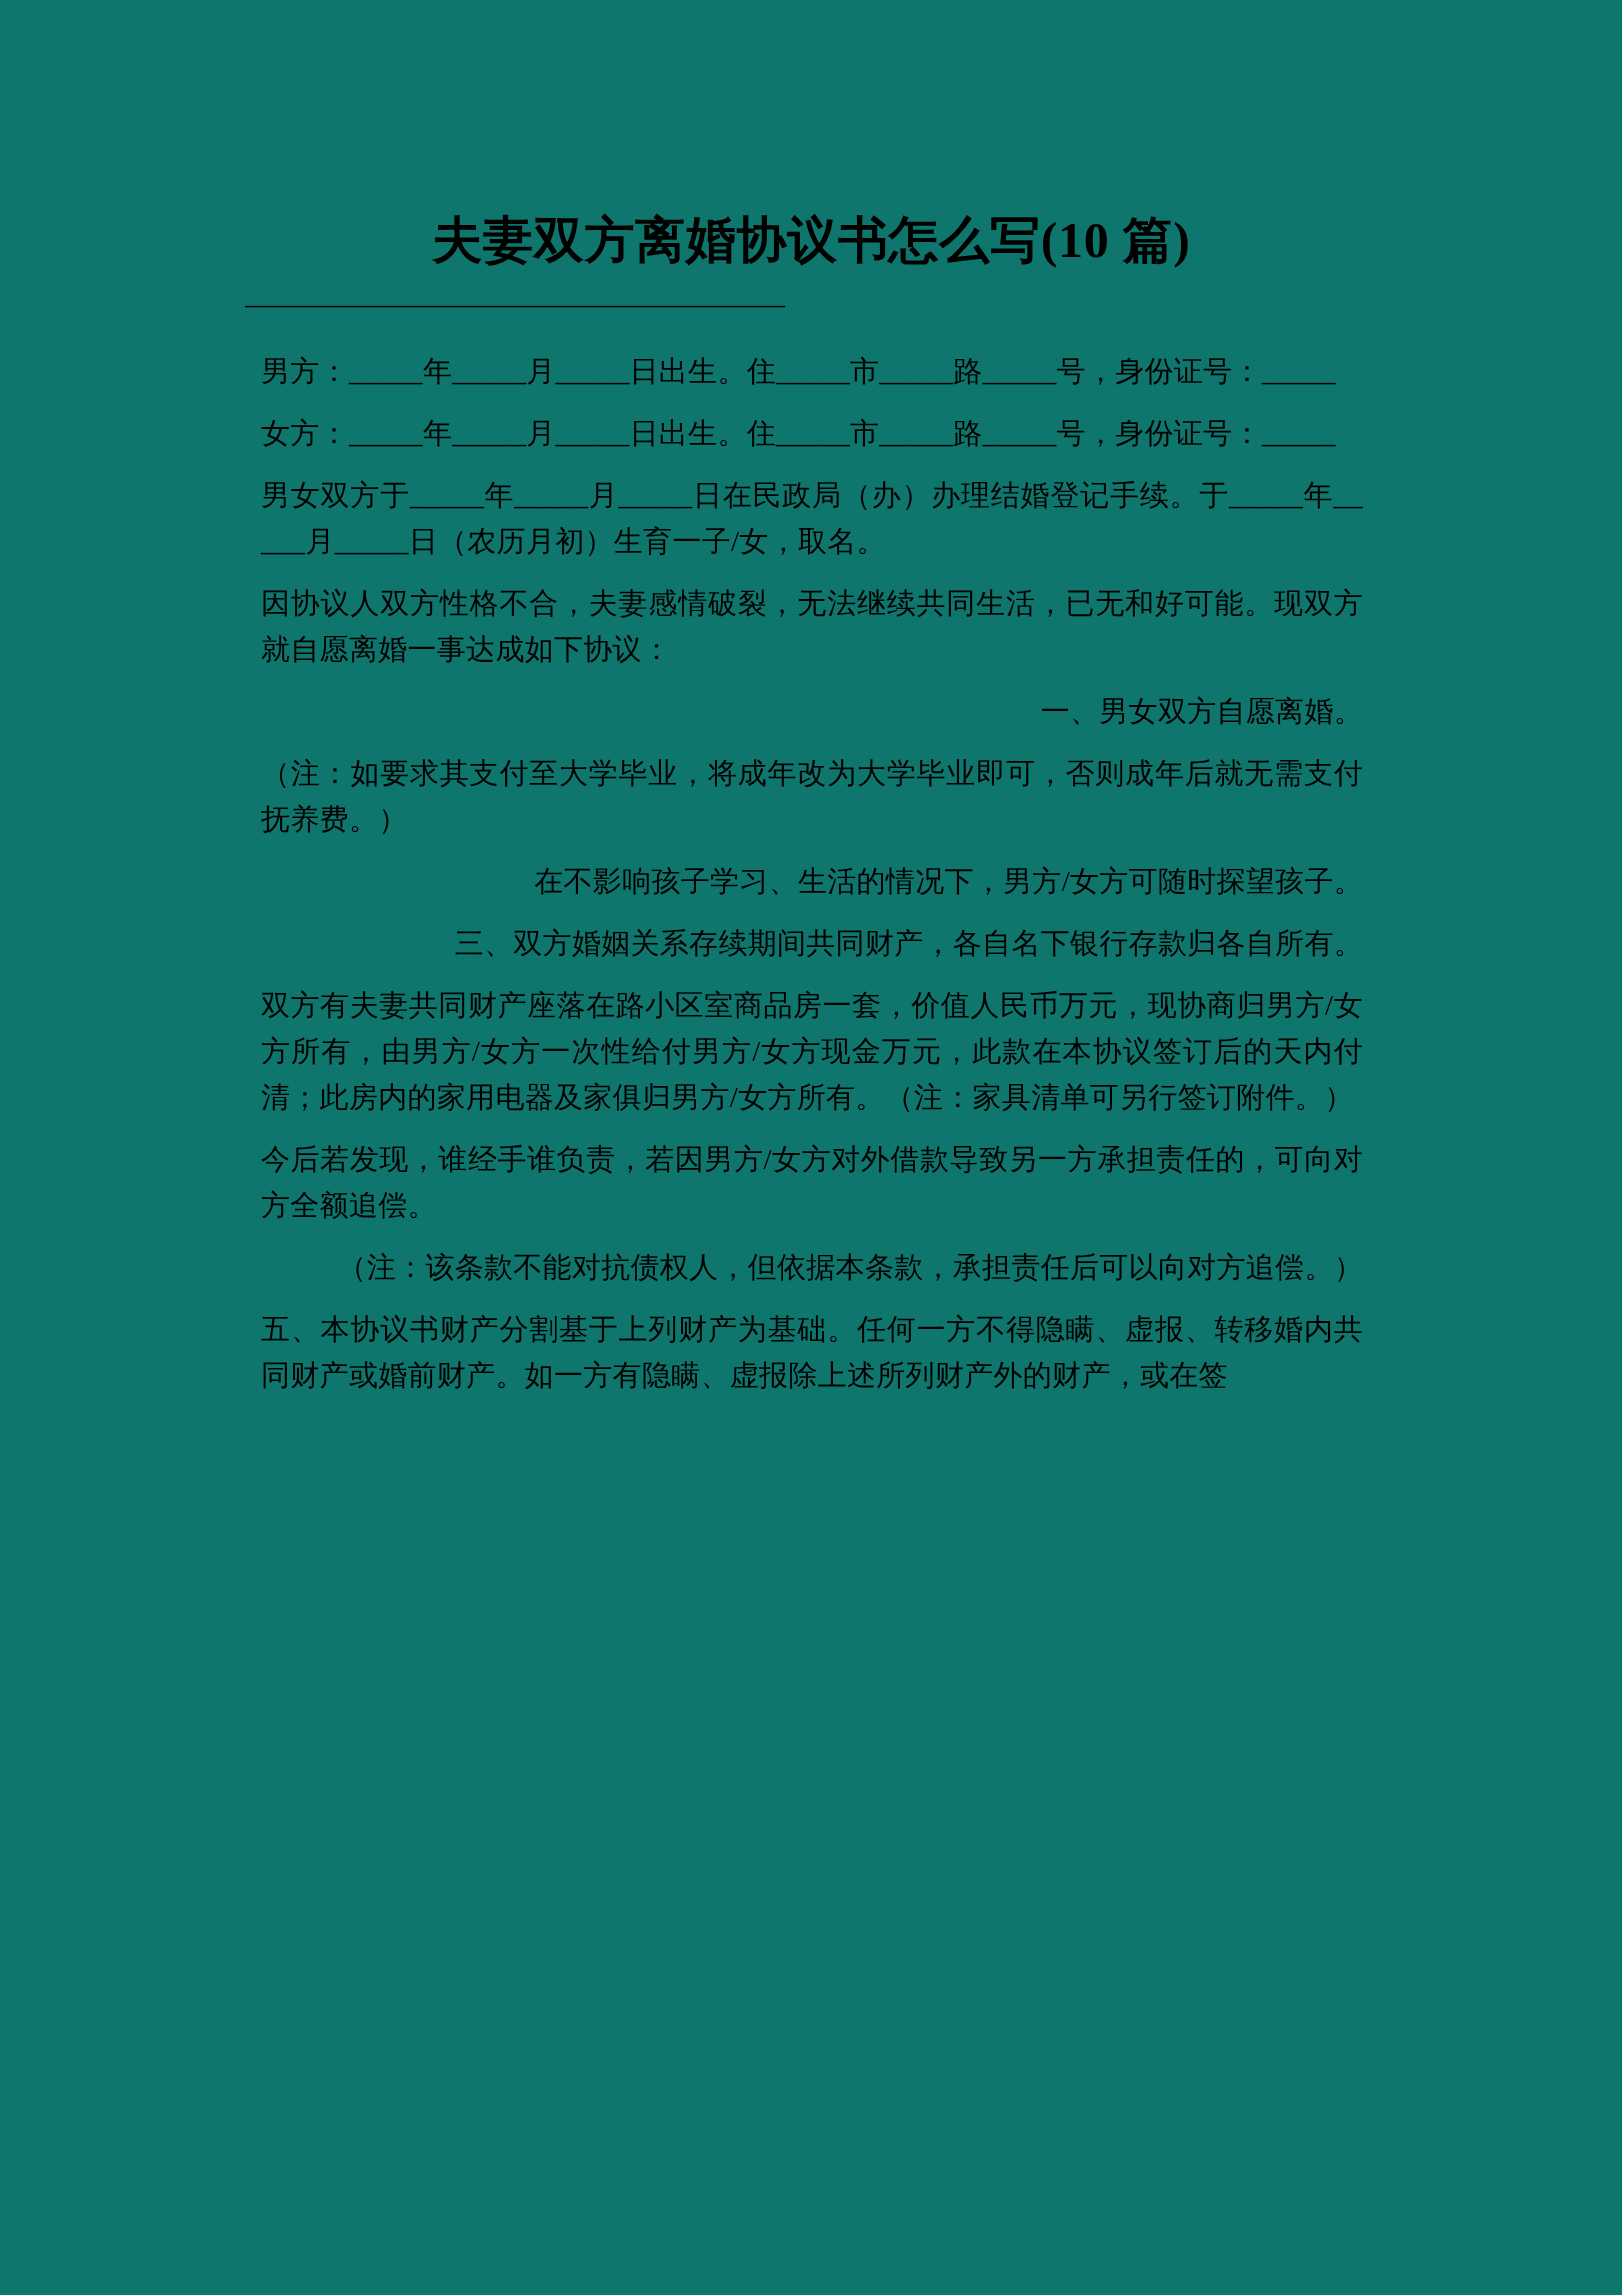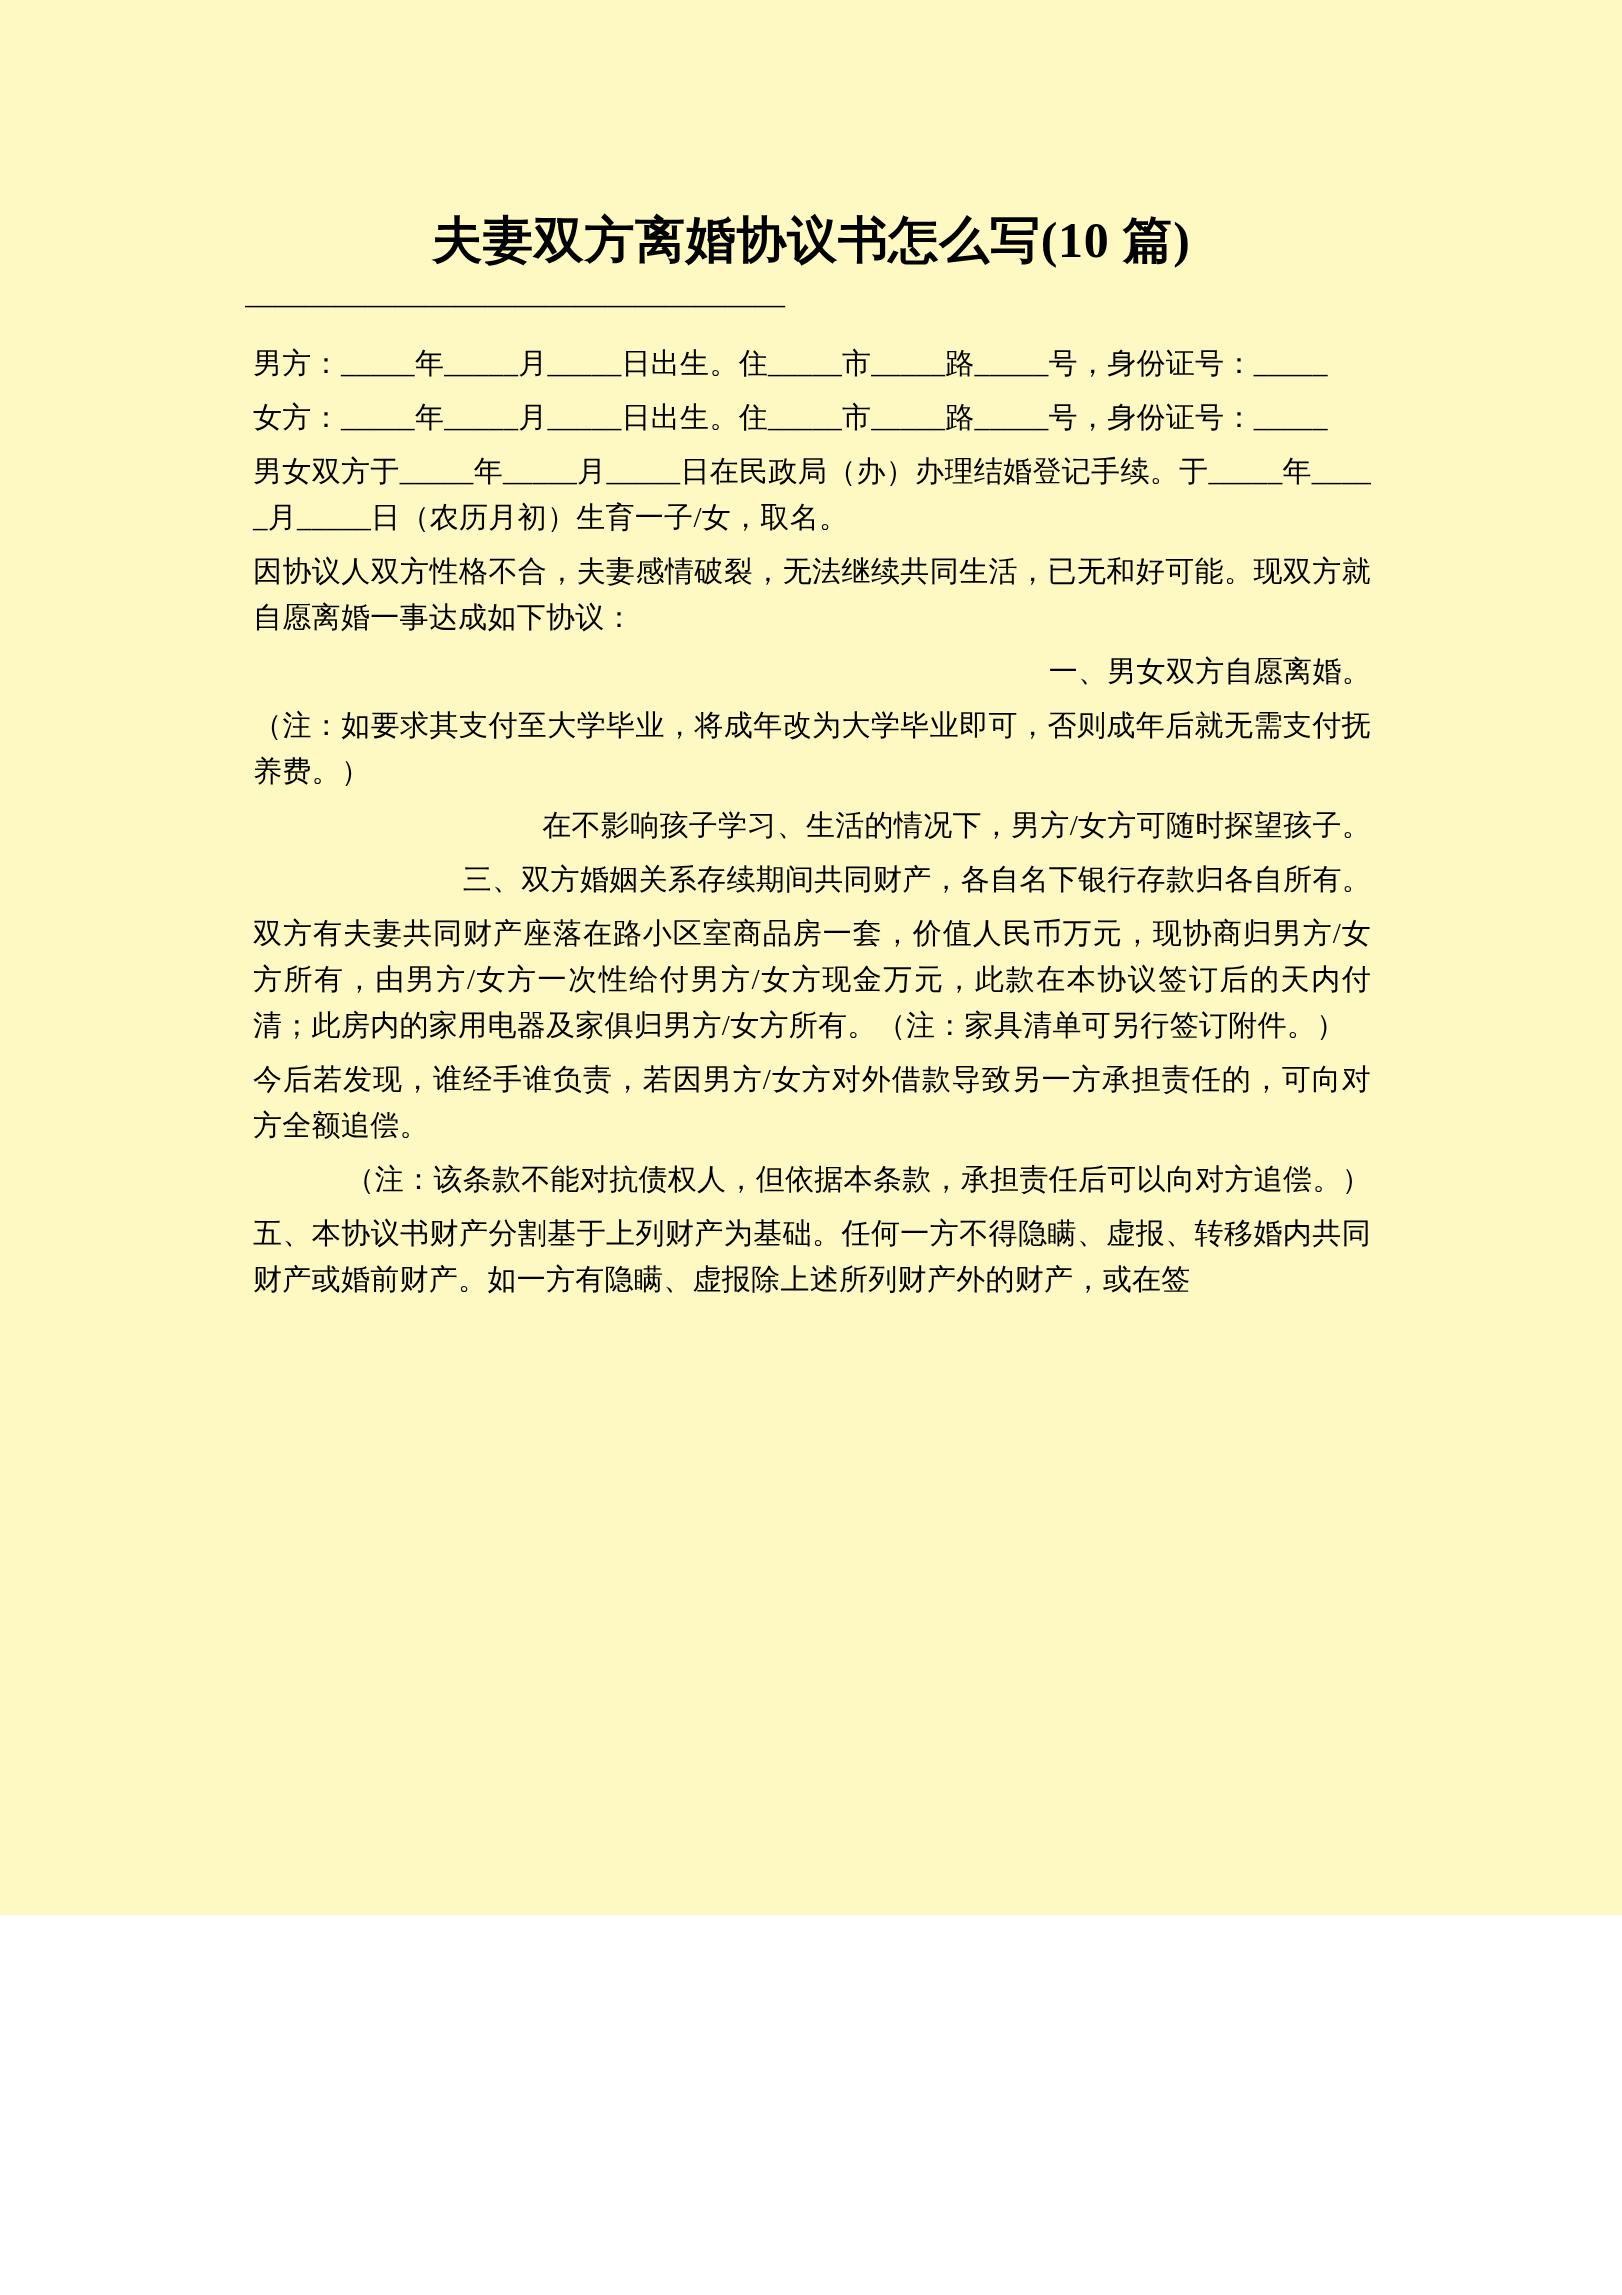--- a/index.html
+++ b/index.html
@@ -3,22 +3,22 @@
 <meta charset="utf-8">
 <style>
   html, body {
     margin: 0;
     padding: 0;
     background: #ffffff;
   }
   .page {
     position: relative;
     width: 1623px;
-    height: 1915px;
-    background: #fef9c3;
+    height: 2295px;
+    background: #0f766e;
     overflow: hidden;
     font-family: "Liberation Serif", "DejaVu Serif", serif;
     color: #000000;
   }
 
   
   .doc-title {
     position: absolute;
     left: 0;
     top: 175px;
@@ -53,21 +53,21 @@
     top: 332px;
     width: 1134px;
   }
   .para {
     font-family: "Liberation Serif", "DejaVu Serif", serif;
     font-size: 29px;
     line-height: 46px;
     text-align: justify;
     text-justify: inter-character;
     letter-spacing: 0.3px;
-    margin: 8px;
+    margin: 16px;
     word-break: break-all;
   }
   
   .para.last-short { text-align: right; }
 </style>
 </head>
 <body>
 
 <div class="page">
 

